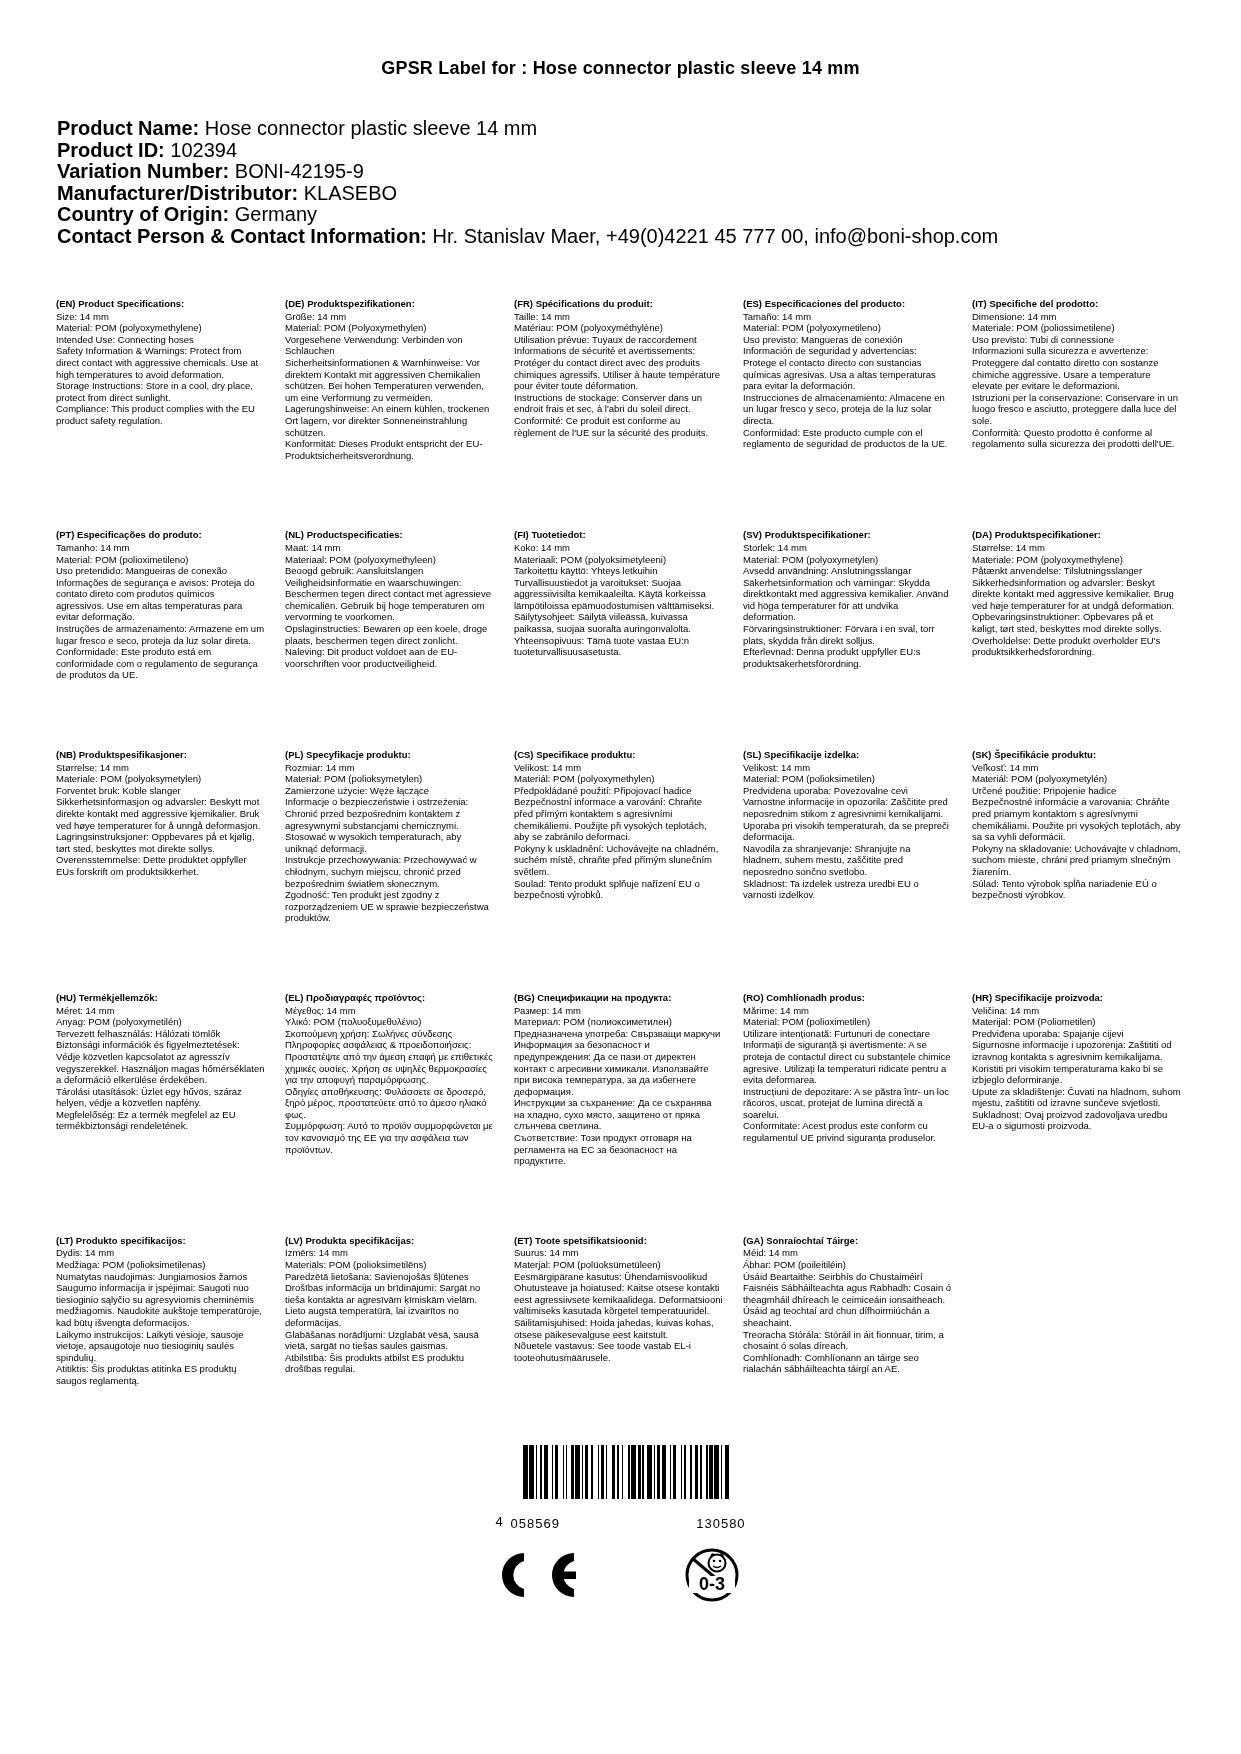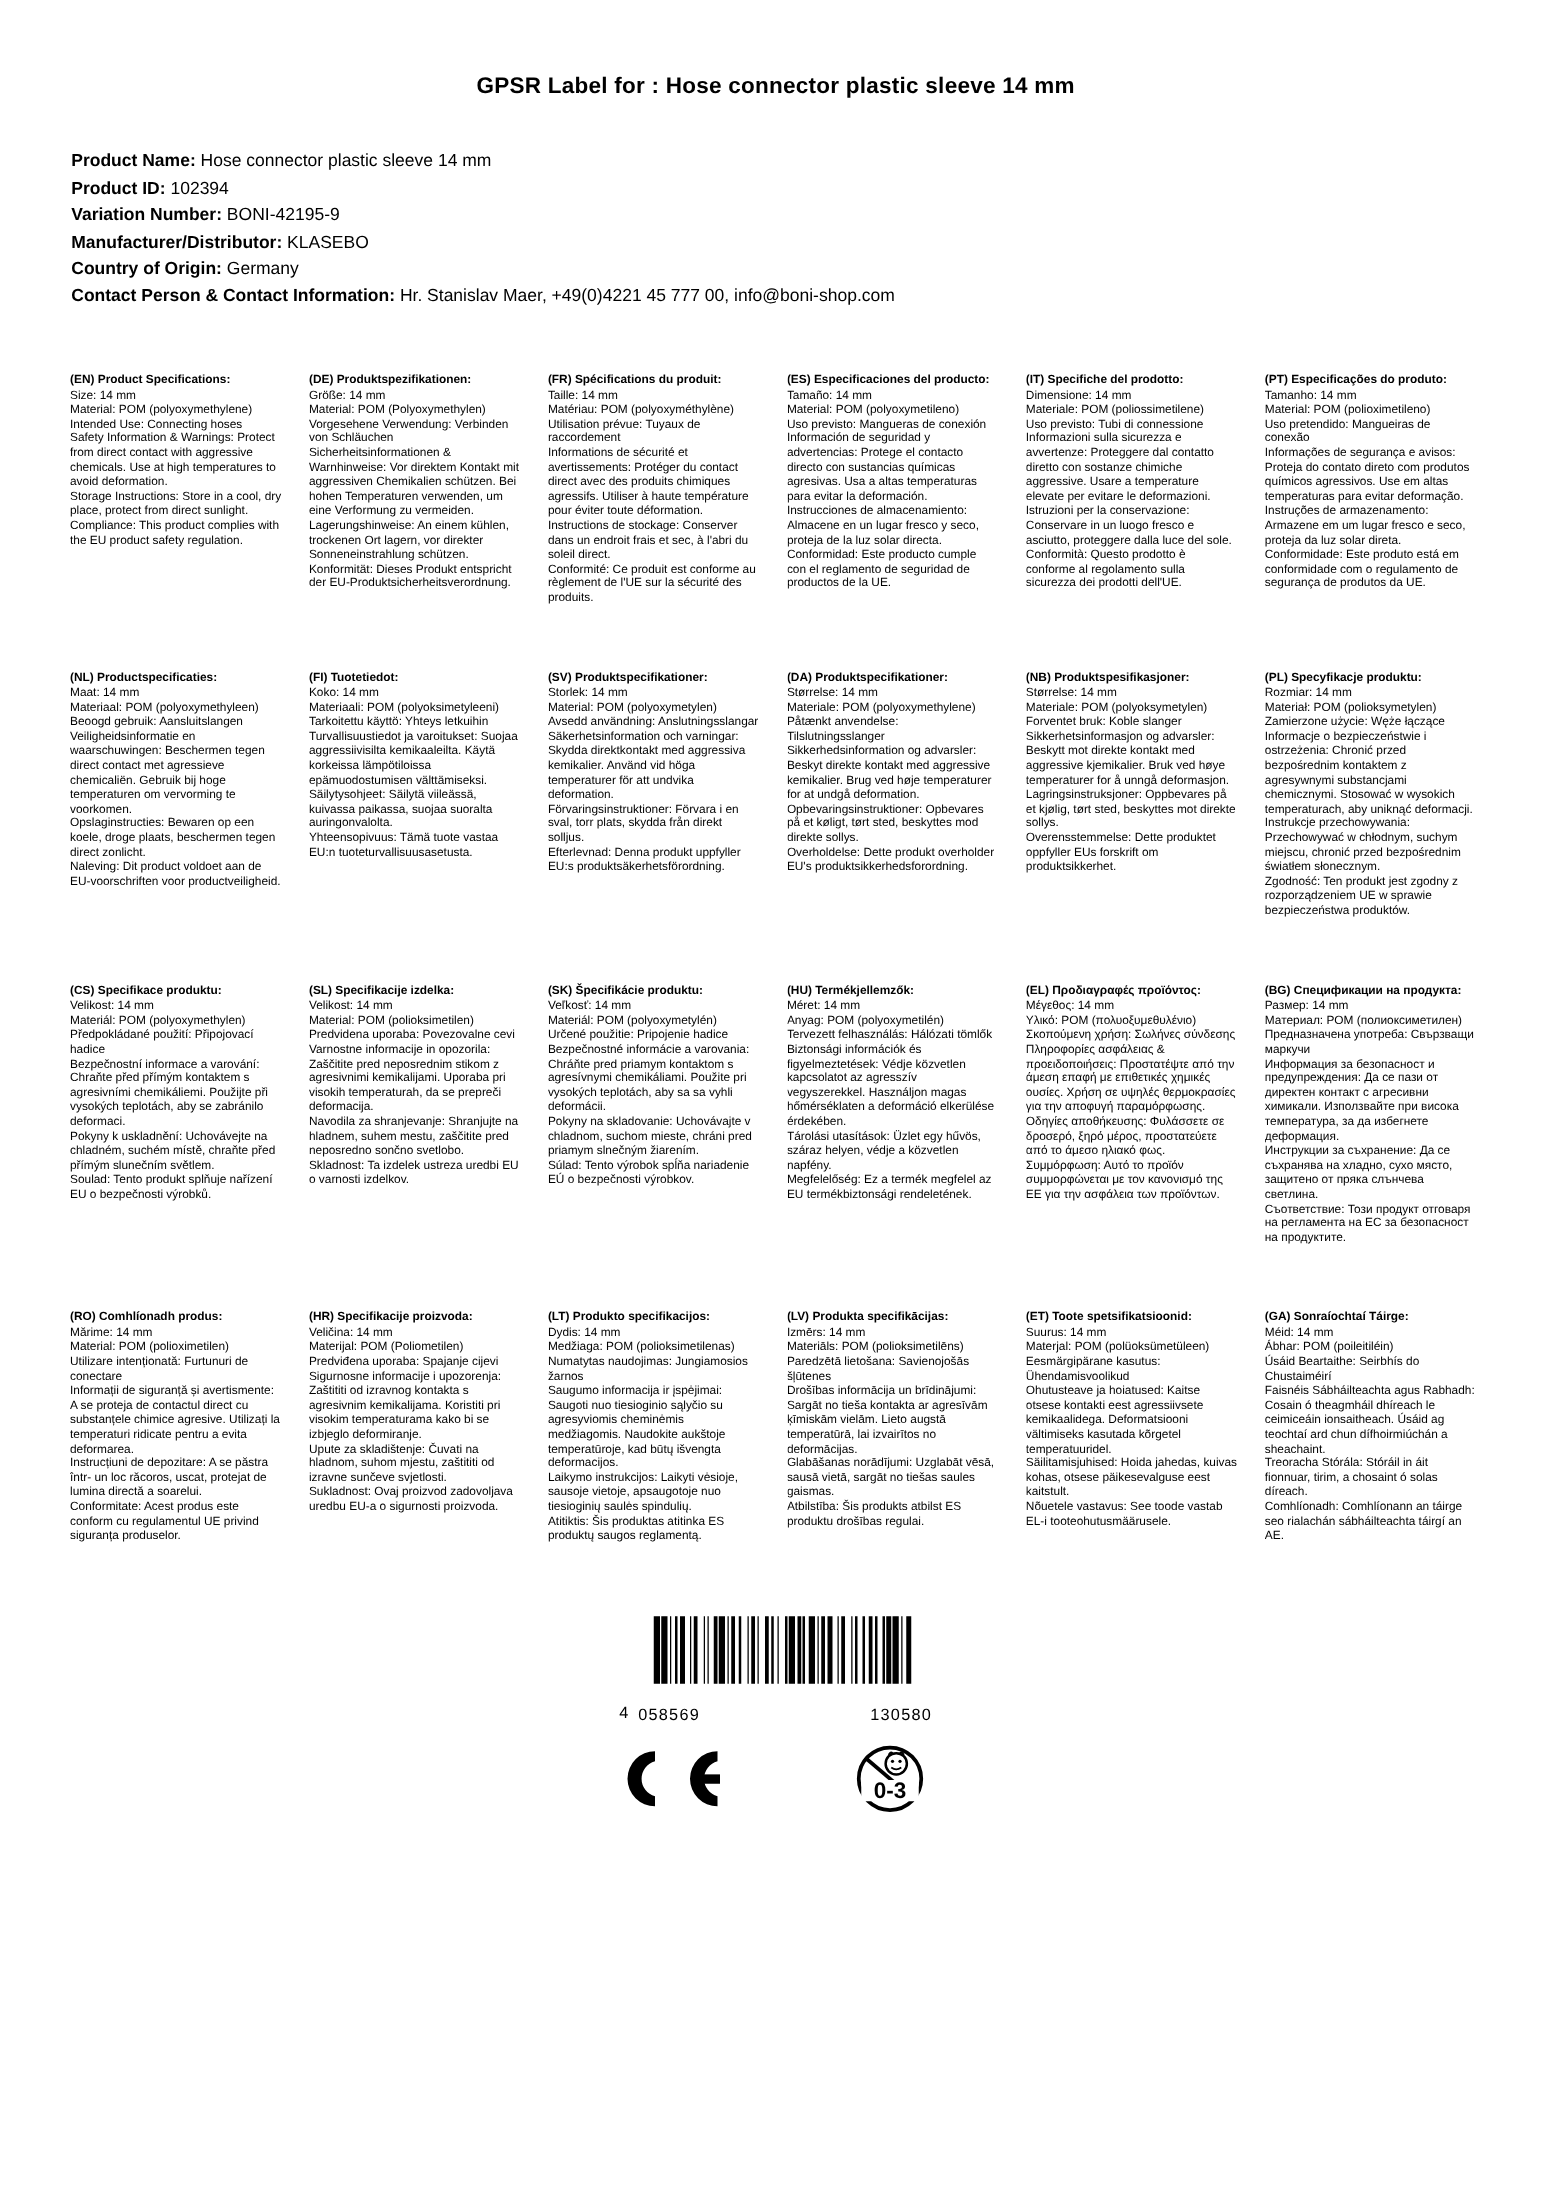--- a/index.html
+++ b/index.html
@@ -26,35 +26,36 @@
     font-size: 18px;
     font-weight: bold;
     letter-spacing: 0.2px;
     margin: 14px 0 40px 0;
   }
   .meta {
     margin: 0 0 30px 0;
     padding-left: 1px;
   }
   .meta-row {
-    font-size: 14px;
+    font-size: 20px;
     line-height: 19.5px;
     margin-bottom: 2px;
   }
   .meta-label {
     font-weight: bold;
   }
   .meta-value {
     font-weight: normal;
   }
   .grid {
     display: grid;
-    grid-template-columns: repeat(6, 1fr);
+    grid-template-columns: repeat(5, 1fr);
     column-gap: 18px;
     row-gap: 0px;
+    gap: 16px;
   }
   .cell {
     font-size: 9.5px;
     line-height: 11.6px;
     padding: 22px 4px 30px 0;
     box-sizing: border-box;
     overflow: hidden;
   }
   .cell-title {
     font-weight: bold;

